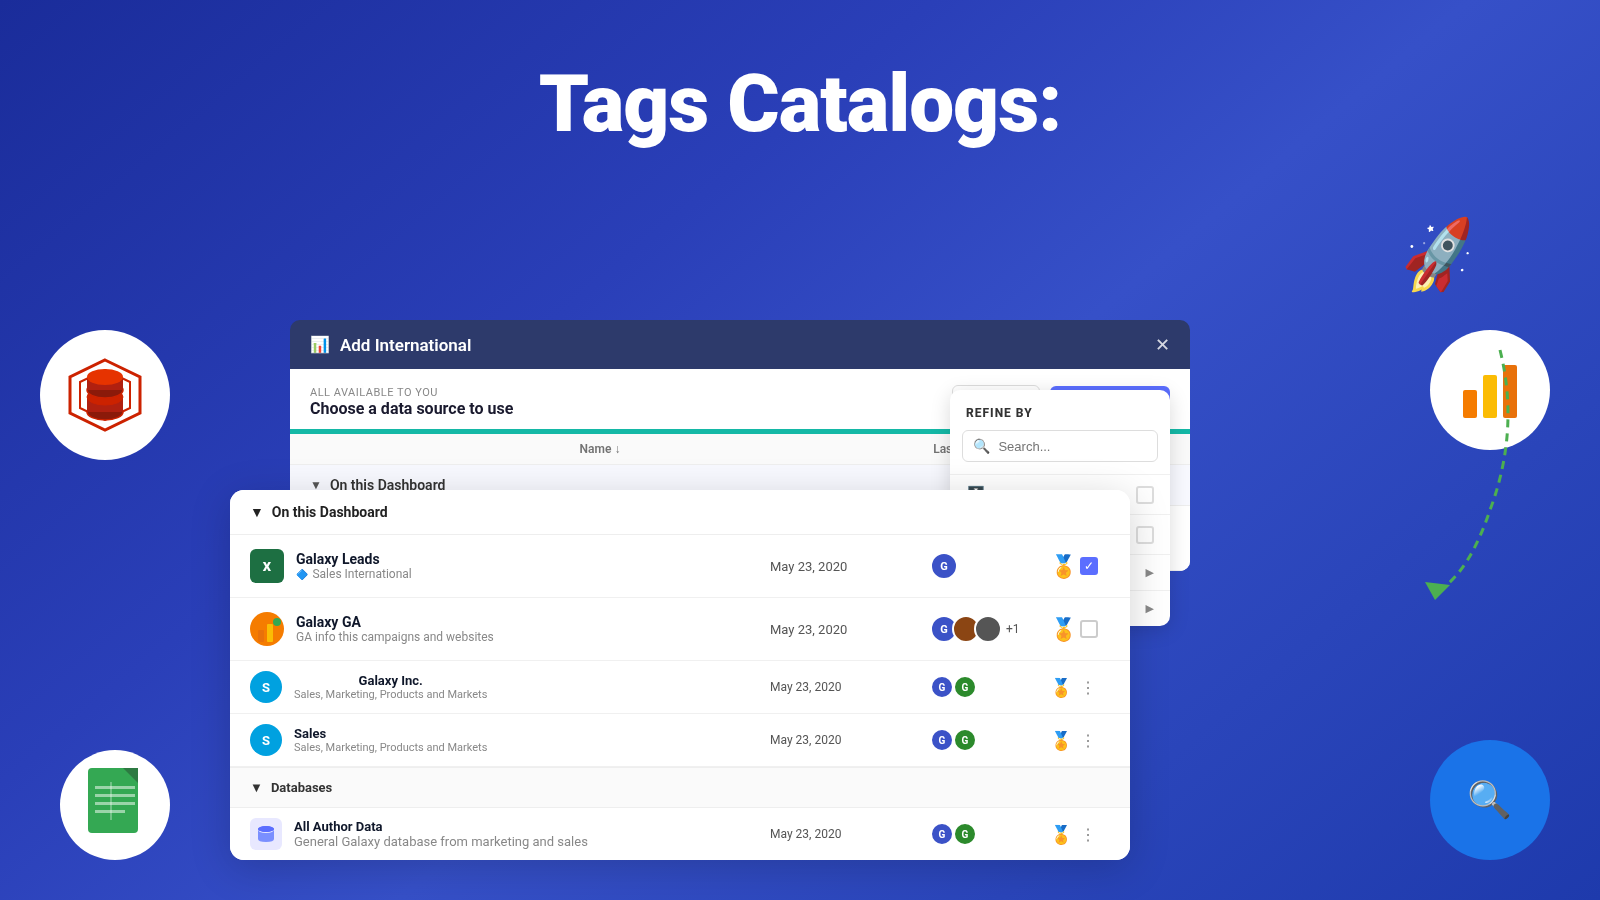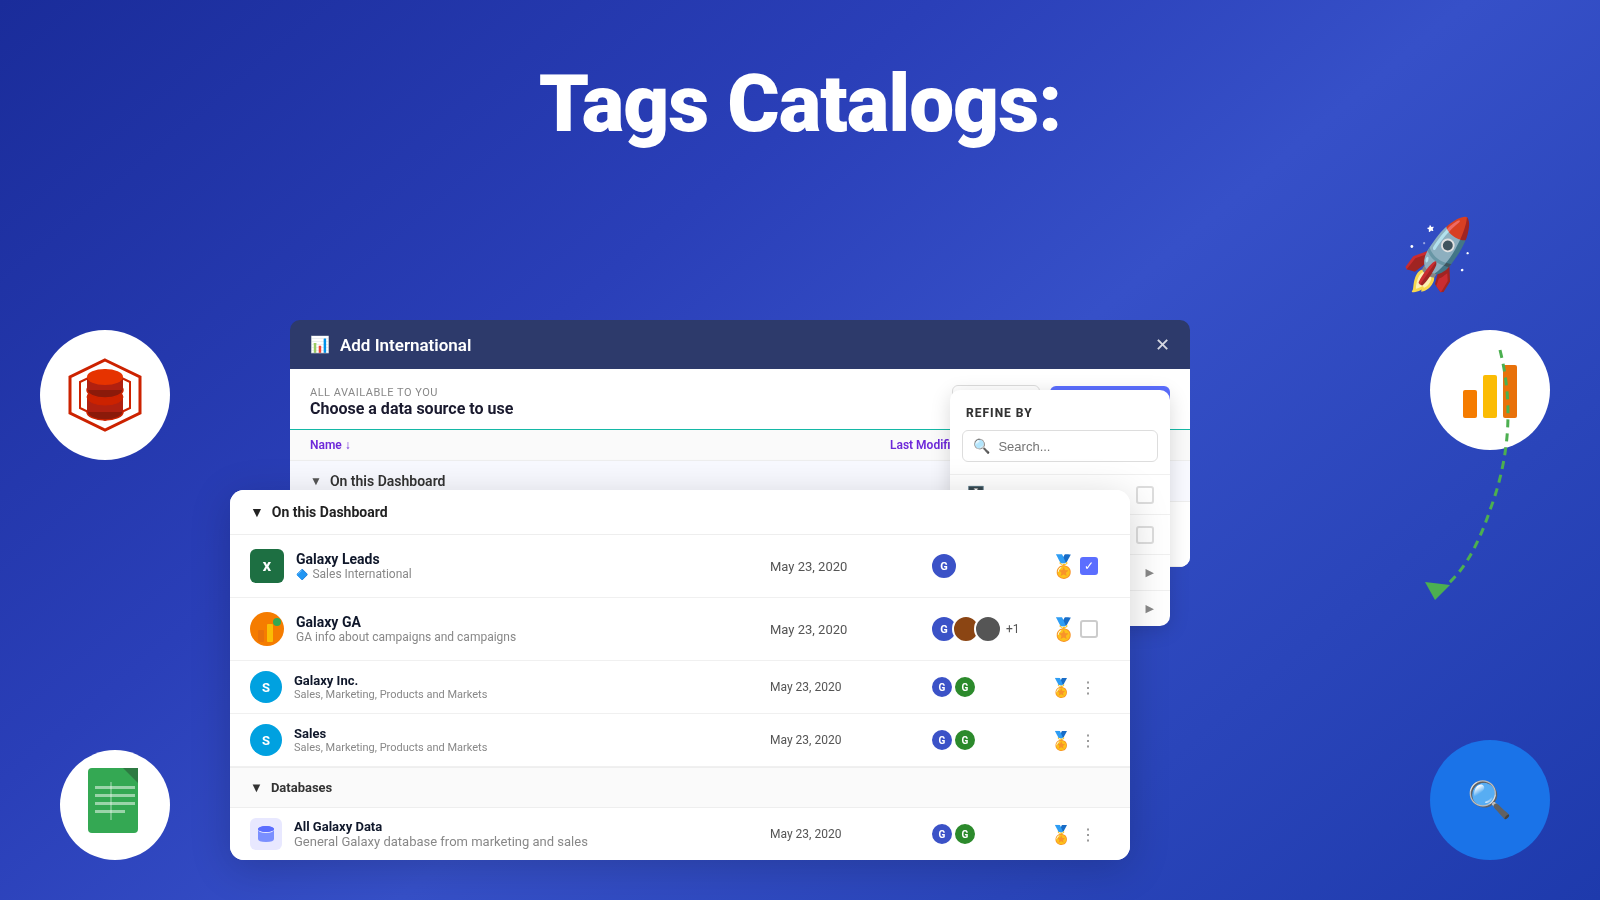--- a/index.html
+++ b/index.html
@@ -96,21 +96,21 @@
     
     .modal-body {
       background: white;
       border-radius: 0 0 10px 10px;
       overflow: hidden;
     }
 
     
     .sub-header {
       padding: 16px 20px 10px;
-      border-bottom: 1px solid #14b8a6;
+      border-bottom: 5px solid #14b8a6;
       display: flex;
       align-items: center;
       justify-content: space-between;
     }
     .sub-header-left .all-available {
       font-size: 11px;
       color: #888;
       text-transform: uppercase;
       letter-spacing: 0.5px;
     }
@@ -153,22 +153,23 @@
     
     .table-header {
       display: grid;
       grid-template-columns: 1fr 160px 120px;
       padding: 8px 20px;
       border-bottom: 1px solid #eee;
       background: #fafafa;
     }
     .table-header span {
       font-size: 12px;
-      color: #6d28d9;
+      color: #737373;
       font-weight: 600;
+      text-align: center;
     }
     .section-header {
       display: flex;
       align-items: center;
       gap: 8px;
       padding: 12px 20px;
       font-size: 14px;
       font-weight: 600;
       color: #333;
       background: #f8f9ff;
@@ -524,21 +525,21 @@
     <div class="row-info">
       <div style="width:34px;height:34px;border-radius:50%;background:#f57c00;display:flex;align-items:center;justify-content:center;overflow:hidden;">
         <svg width="34" height="34" viewBox="0 0 34 34">
           <rect x="8" y="18" width="6" height="12" rx="1" fill="#e8710a"></rect>
           <rect x="17" y="12" width="6" height="18" rx="1" fill="#fbbc04"></rect>
           <circle cx="27" cy="10" r="4" fill="#34a853"></circle>
         </svg>
       </div>
       <div class="row-text">
         <div class="row-name">Galaxy GA</div>
-        <div class="row-sub">GA info about campaigns and campaigns</div>
+        <div class="row-sub">GA info this campaigns and websites</div>
       </div>
     </div>
     <div class="row-date">May 23, 2020</div>
     <div class="row-access">
       <div class="avatar-group">
         <div class="avatar avatar-g">G</div>
         <div class="avatar avatar-brown" style="background:#8b4513;"></div>
         <div class="avatar avatar-dark" style="background:#555;"></div>
         <span class="badge-count">+1</span>
       </div>
@@ -546,21 +547,21 @@
     <span style="font-size:22px;color:#f0a500;">🏅</span>
     <div class="row-check" style="width:18px;height:18px;border-radius:3px;border:2px solid #ccc;background:white;"></div>
   </div>
 
   <div style="display:grid;grid-template-columns:1fr 160px 120px 30px 30px;align-items:center;padding:10px 20px;border-bottom:1px solid #f0f0f0;background:white;">
     <div class="row-info">
       <div style="width:32px;height:32px;border-radius:50%;background:#00a1e0;display:flex;align-items:center;justify-content:center;">
         <span style="color:white;font-size:13px;font-weight:700;">S</span>
       </div>
       <div class="row-text">
-        <div class="row-name" style="font-size:13px;">Galaxy Inc.</div>
+        <div class="row-name" style="font-size:13px;text-align:center;">Galaxy Inc.</div>
         <div class="row-sub" style="font-size:11px;">Sales, Marketing, Products and Markets</div>
       </div>
     </div>
     <div class="row-date" style="font-size:12px;">May 23, 2020</div>
     <div class="row-access">
       <div class="avatar avatar-g" style="width:24px;height:24px;font-size:10px;">G</div>
       <div class="avatar" style="width:24px;height:24px;font-size:10px;background:#2c8a2c;margin-left:-5px;">G</div>
     </div>
     <span style="font-size:18px;color:#aaa;">🏅</span>
     <span style="font-size:16px;color:#888;cursor:pointer;">⋮</span>
@@ -593,21 +594,21 @@
   <div style="display:grid;grid-template-columns:1fr 160px 120px 30px 30px;align-items:center;padding:10px 20px;background:white;">
     <div class="row-info">
       <div style="width:32px;height:32px;border-radius:6px;background:#e8e8ff;display:flex;align-items:center;justify-content:center;">
         <svg width="22" height="22" viewBox="0 0 22 22">
           <ellipse cx="11" cy="6" rx="8" ry="3" fill="#5b6eff"></ellipse>
           <path d="M3,6 Q3,10 11,10 Q19,10 19,6 L19,16 Q19,19 11,19 Q3,19 3,16 Z" fill="#7a8fff"></path>
           <ellipse cx="11" cy="6" rx="8" ry="3" fill="#5b6eff"></ellipse>
         </svg>
       </div>
       <div class="row-text">
-        <div class="row-name" style="font-size:13px;">All Galaxy Data</div>
+        <div class="row-name" style="font-size:13px;">All Author Data</div>
         <div class="row-sub" style="font-size:13px;">General Galaxy database from marketing and sales</div>
       </div>
     </div>
     <div class="row-date" style="font-size:12px;">May 23, 2020</div>
     <div class="row-access">
       <div class="avatar avatar-g" style="width:24px;height:24px;font-size:10px;">G</div>
       <div class="avatar" style="width:24px;height:24px;font-size:10px;background:#2c8a2c;margin-left:-5px;">G</div>
     </div>
     <span style="font-size:18px;color:#aaa;">🏅</span>
     <span style="font-size:16px;color:#888;cursor:pointer;">⋮</span>

